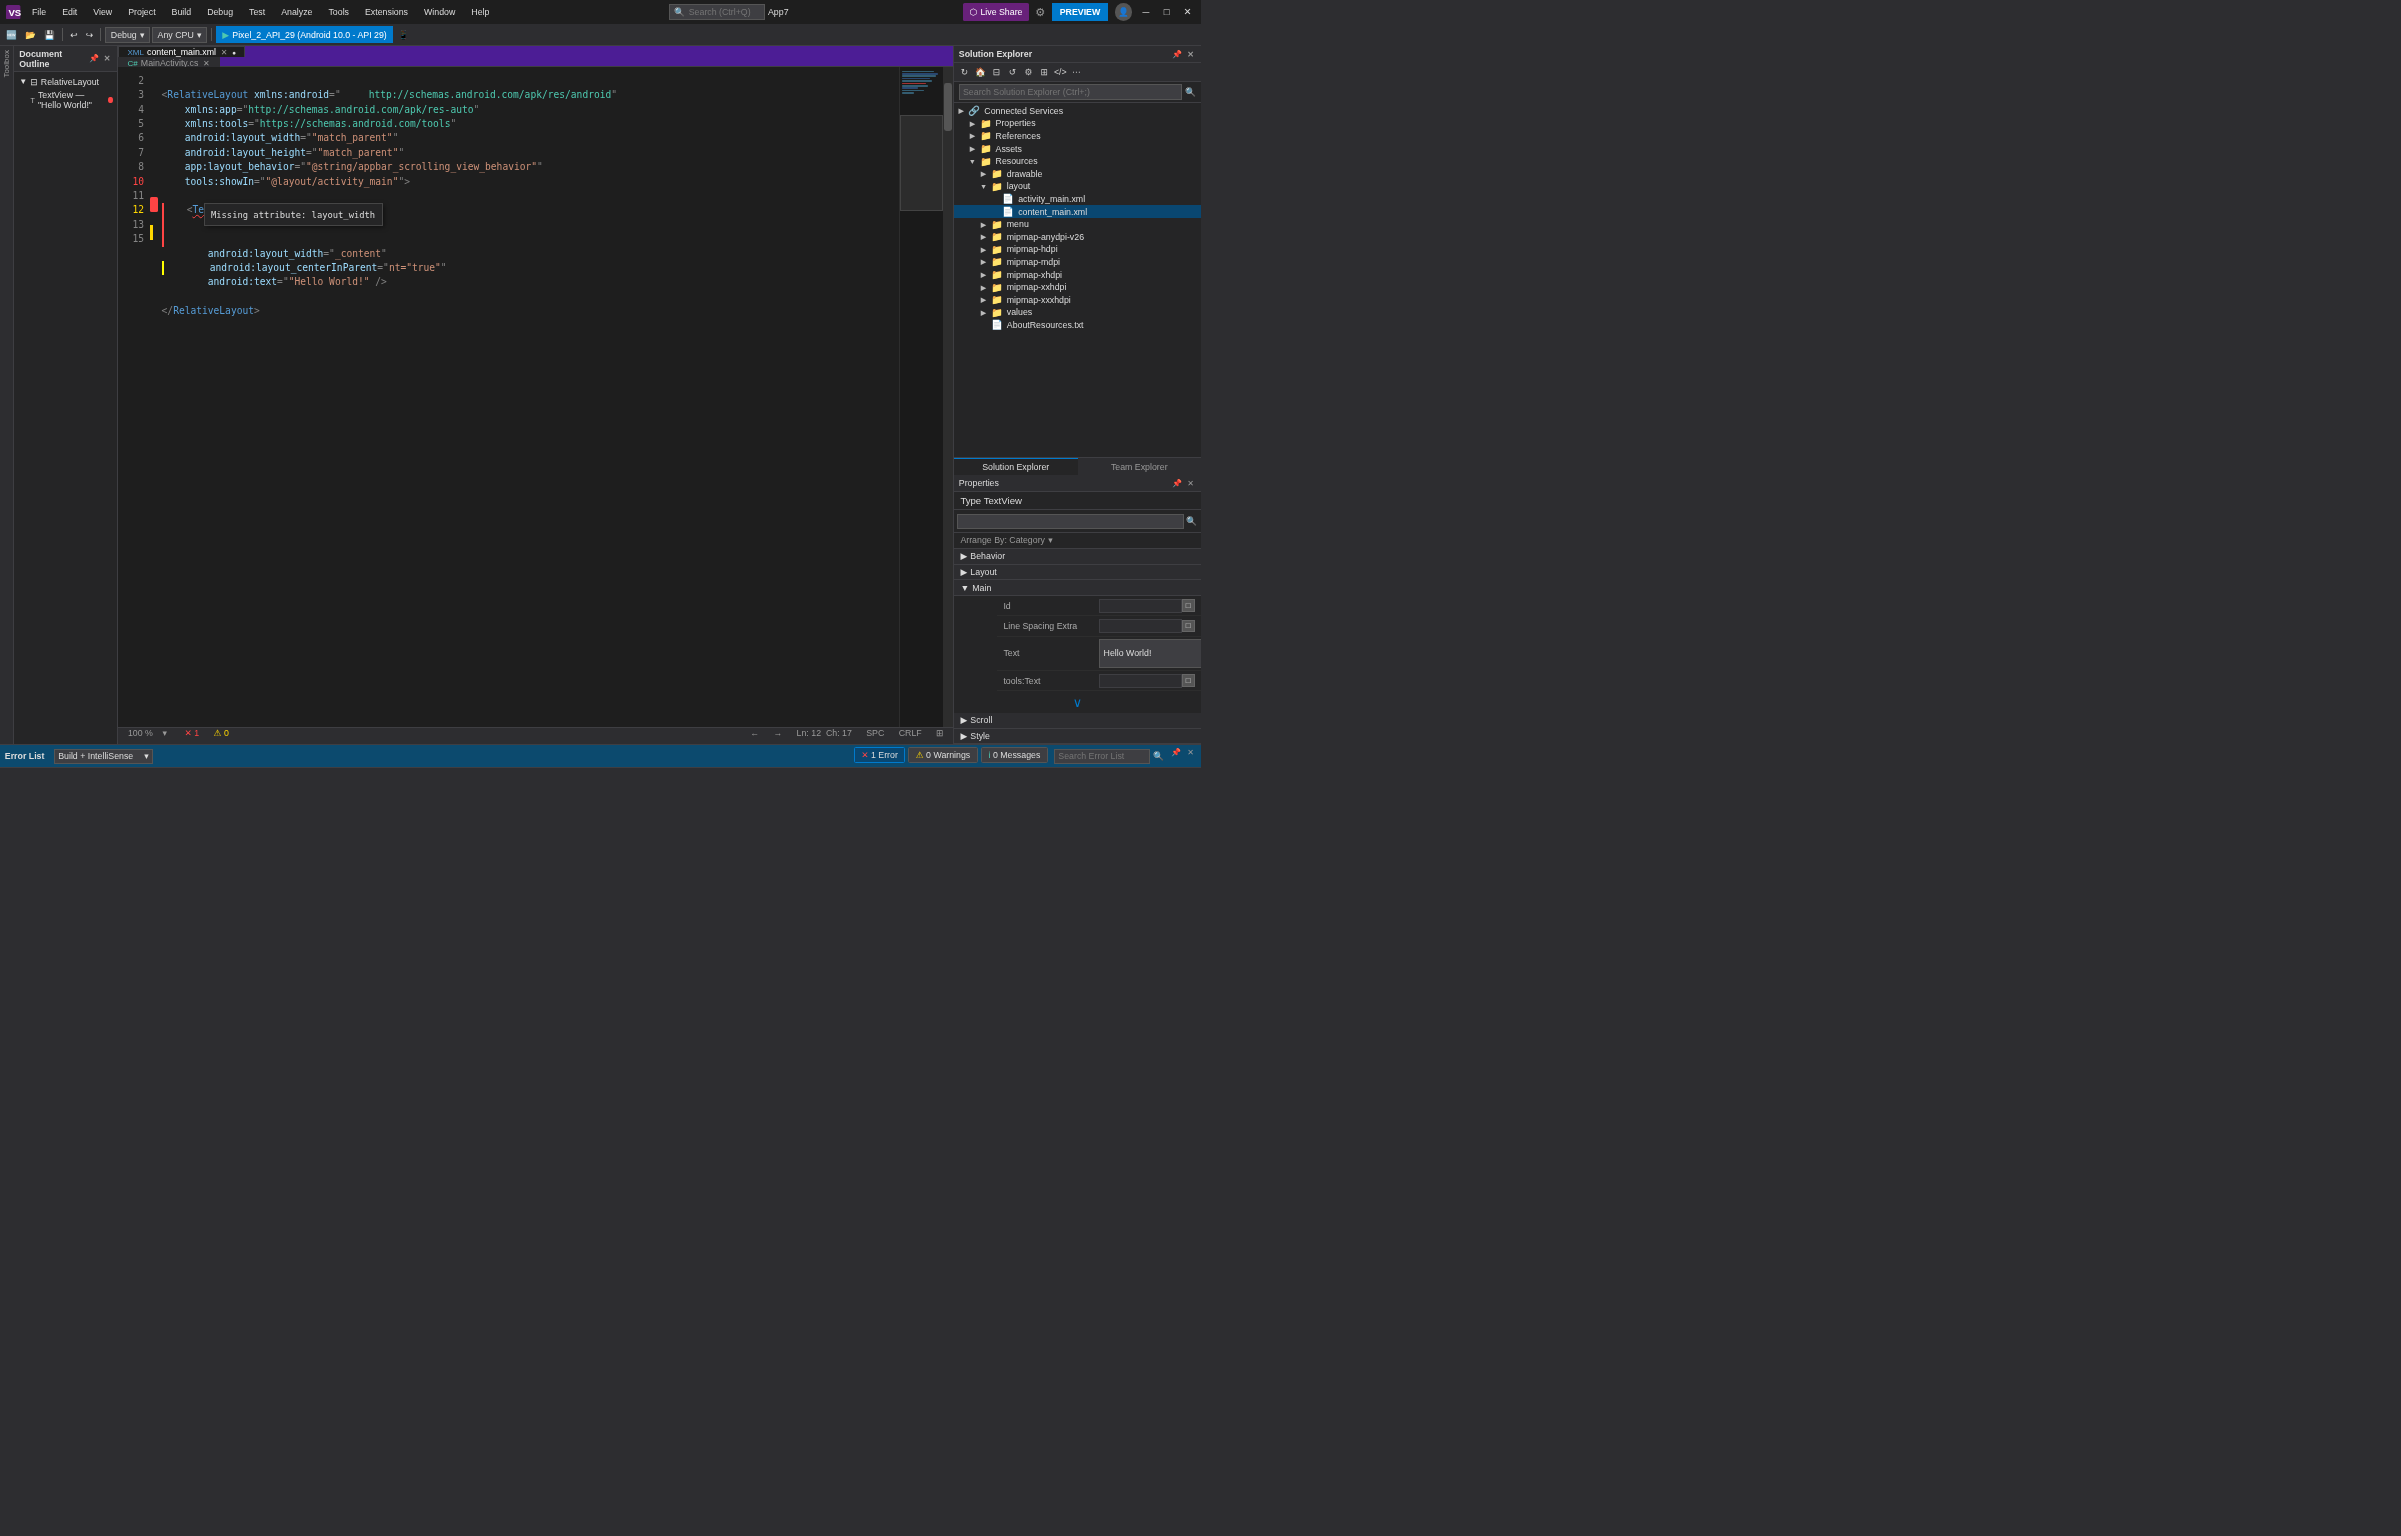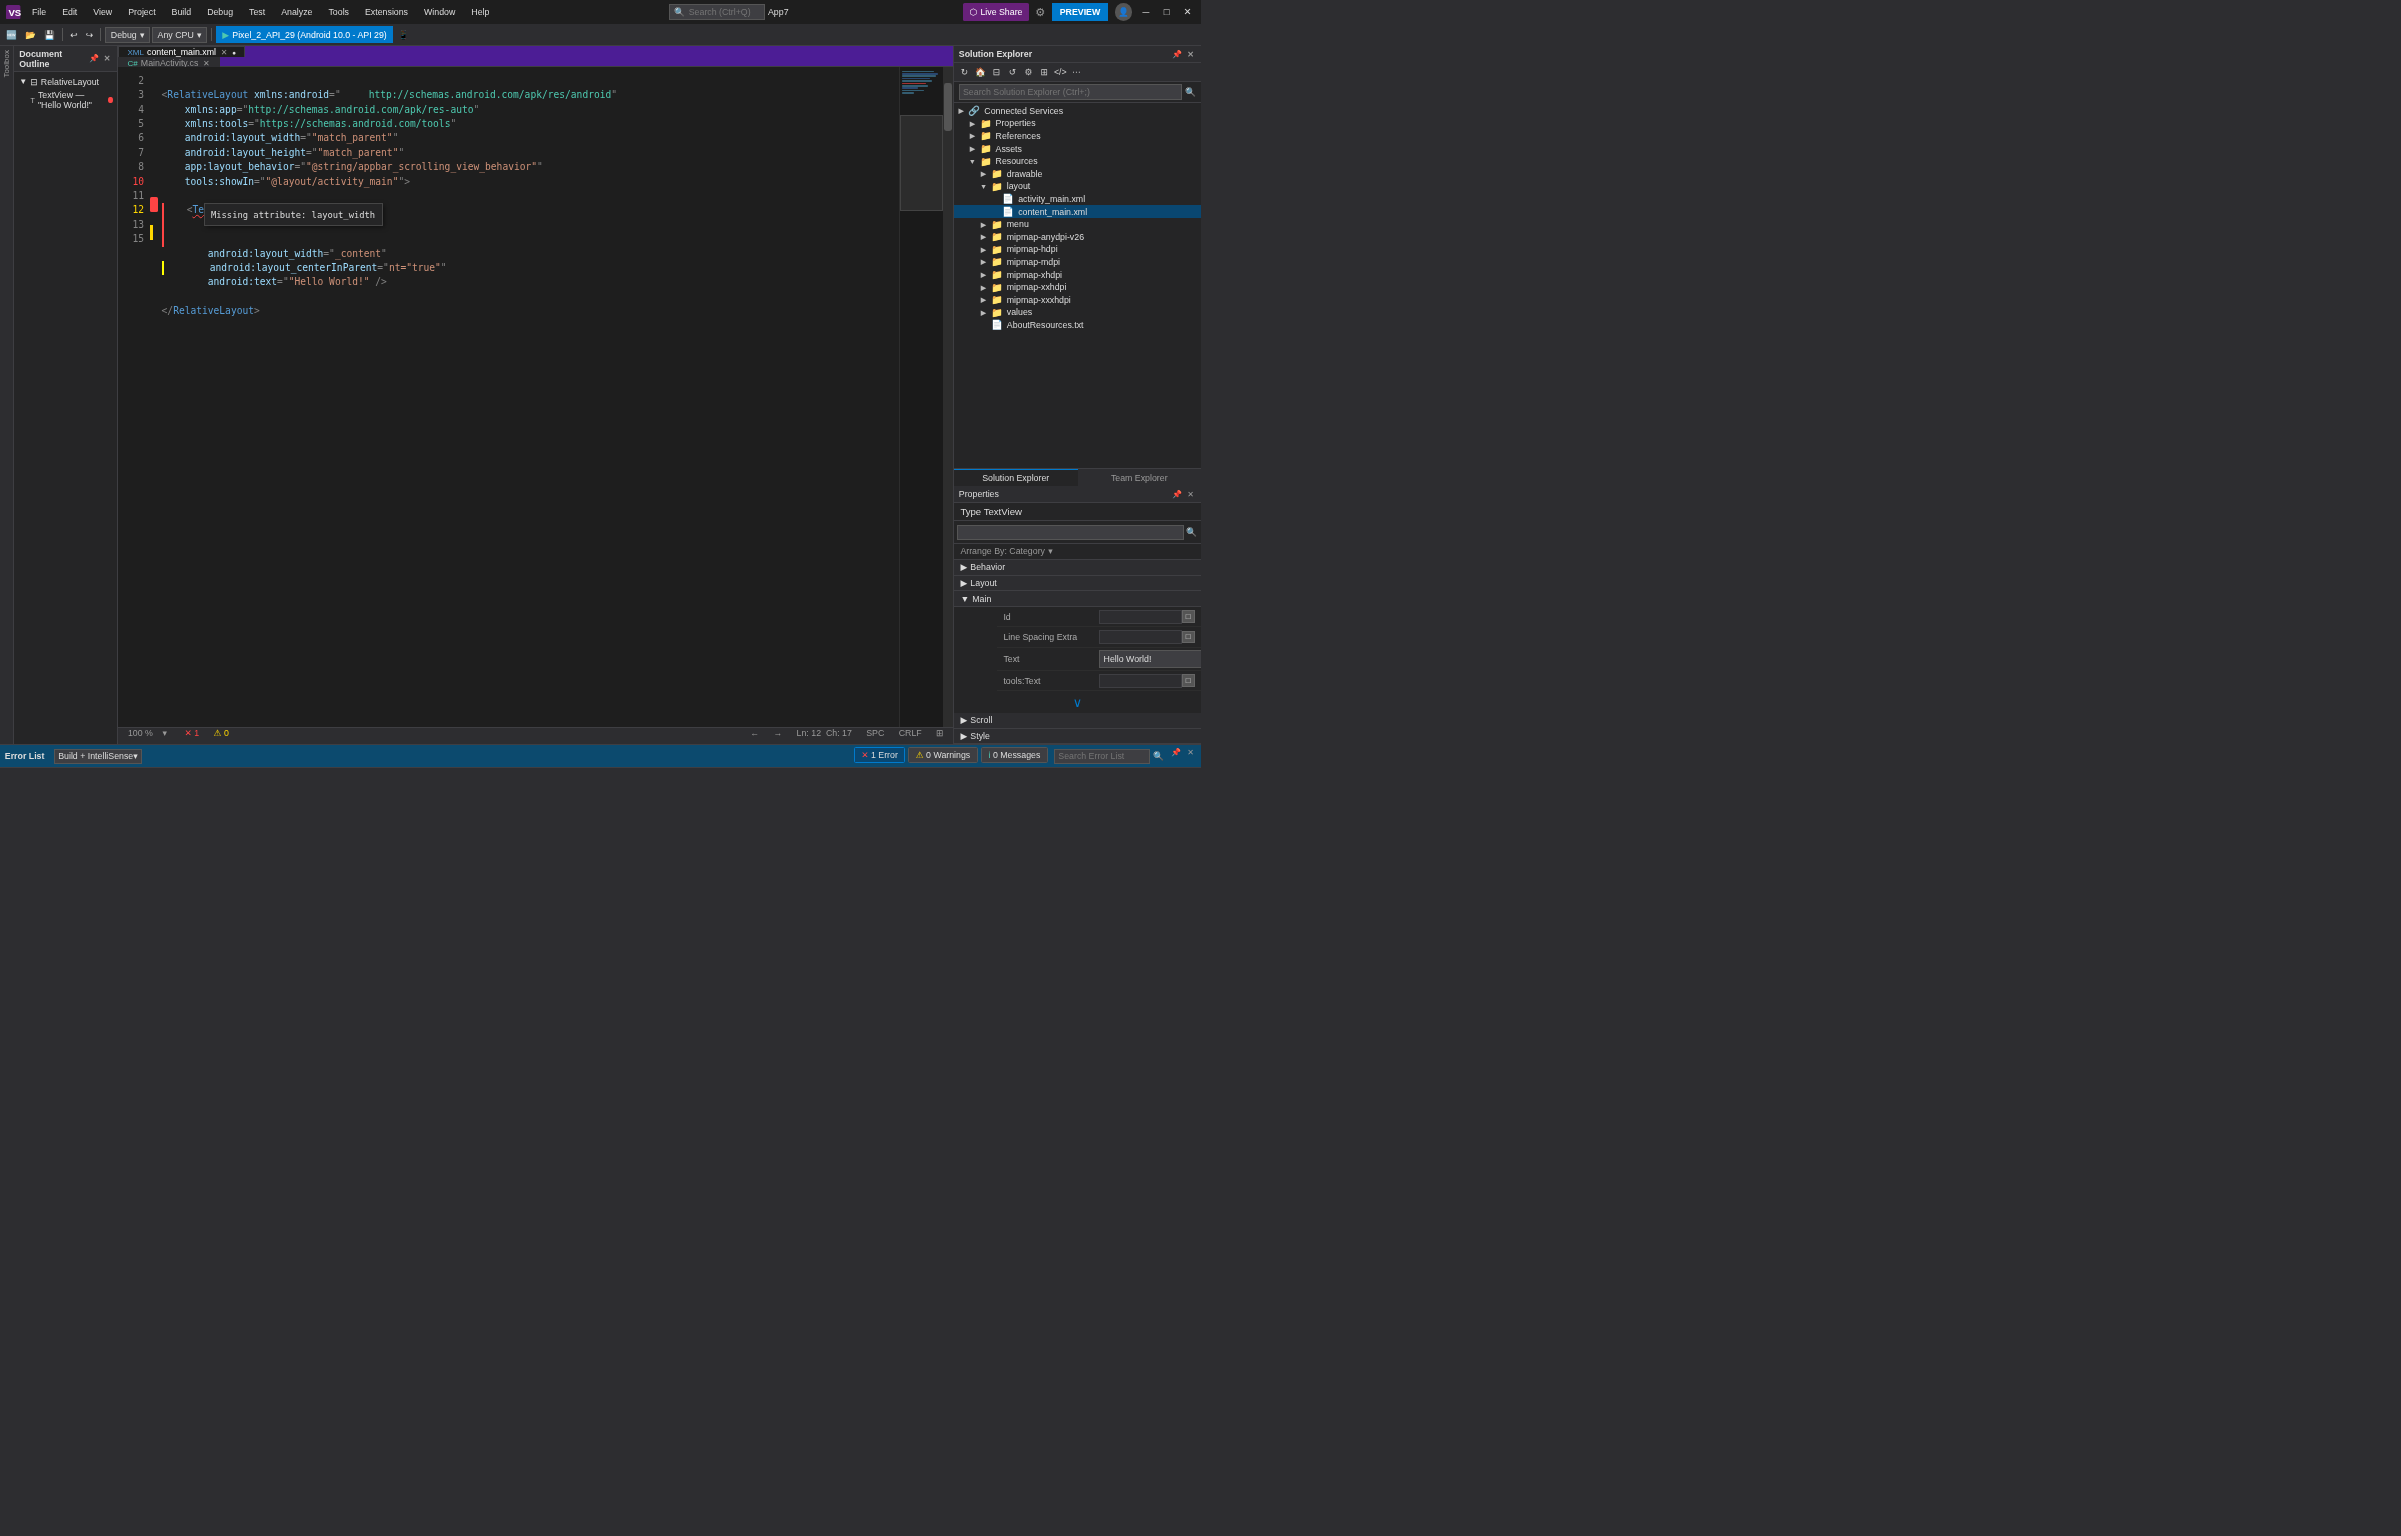--- a/index.html
+++ b/index.html
@@ -551,21 +551,21 @@
       color: #aaa;
       flex-shrink: 0;
     }
     .prop-value {
       flex: 1;
       color: #dcdcdc;
       background: #3e3e42;
       border: 0.8px solid #555;
       padding: 0.8px 3.2px;
       font-size: 8.8px;
-      height: 18px;
+      height: 29px;
     }
     .prop-value-empty {
       flex: 1;
       background: #2d2d30;
       border: 0.8px solid #3e3e42;
       height: 14.4px;
     }
     .prop-btn {
       width: 12.8px;
       height: 12.8px;
@@ -665,21 +665,21 @@
     }
     .error-source-dropdown {
       background: #3e3e42;
       border: 0.8px solid #555;
       color: #dcdcdc;
       font-size: 8.8px;
       padding: 1.6px 3.2px;
       cursor: pointer;
       display: flex;
       align-items: center;
-      gap: 0;
+      gap: 11px;
     }
 
     
     .status-bar {
       height: 17.6px;
       background: #007acc;
       display: flex;
       align-items: center;
       padding: 0 6.4px;
       gap: 6.4px;

